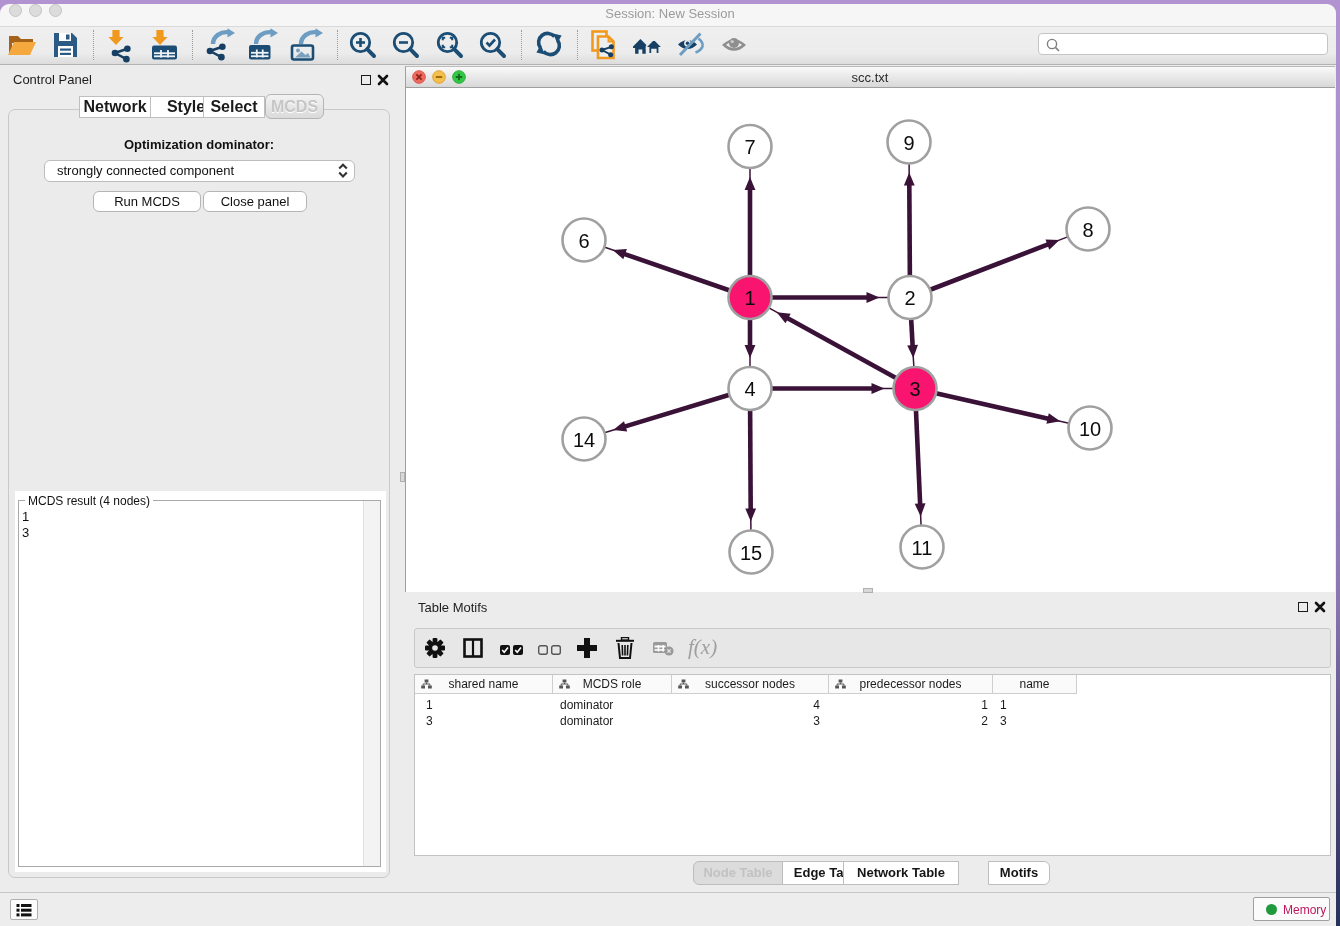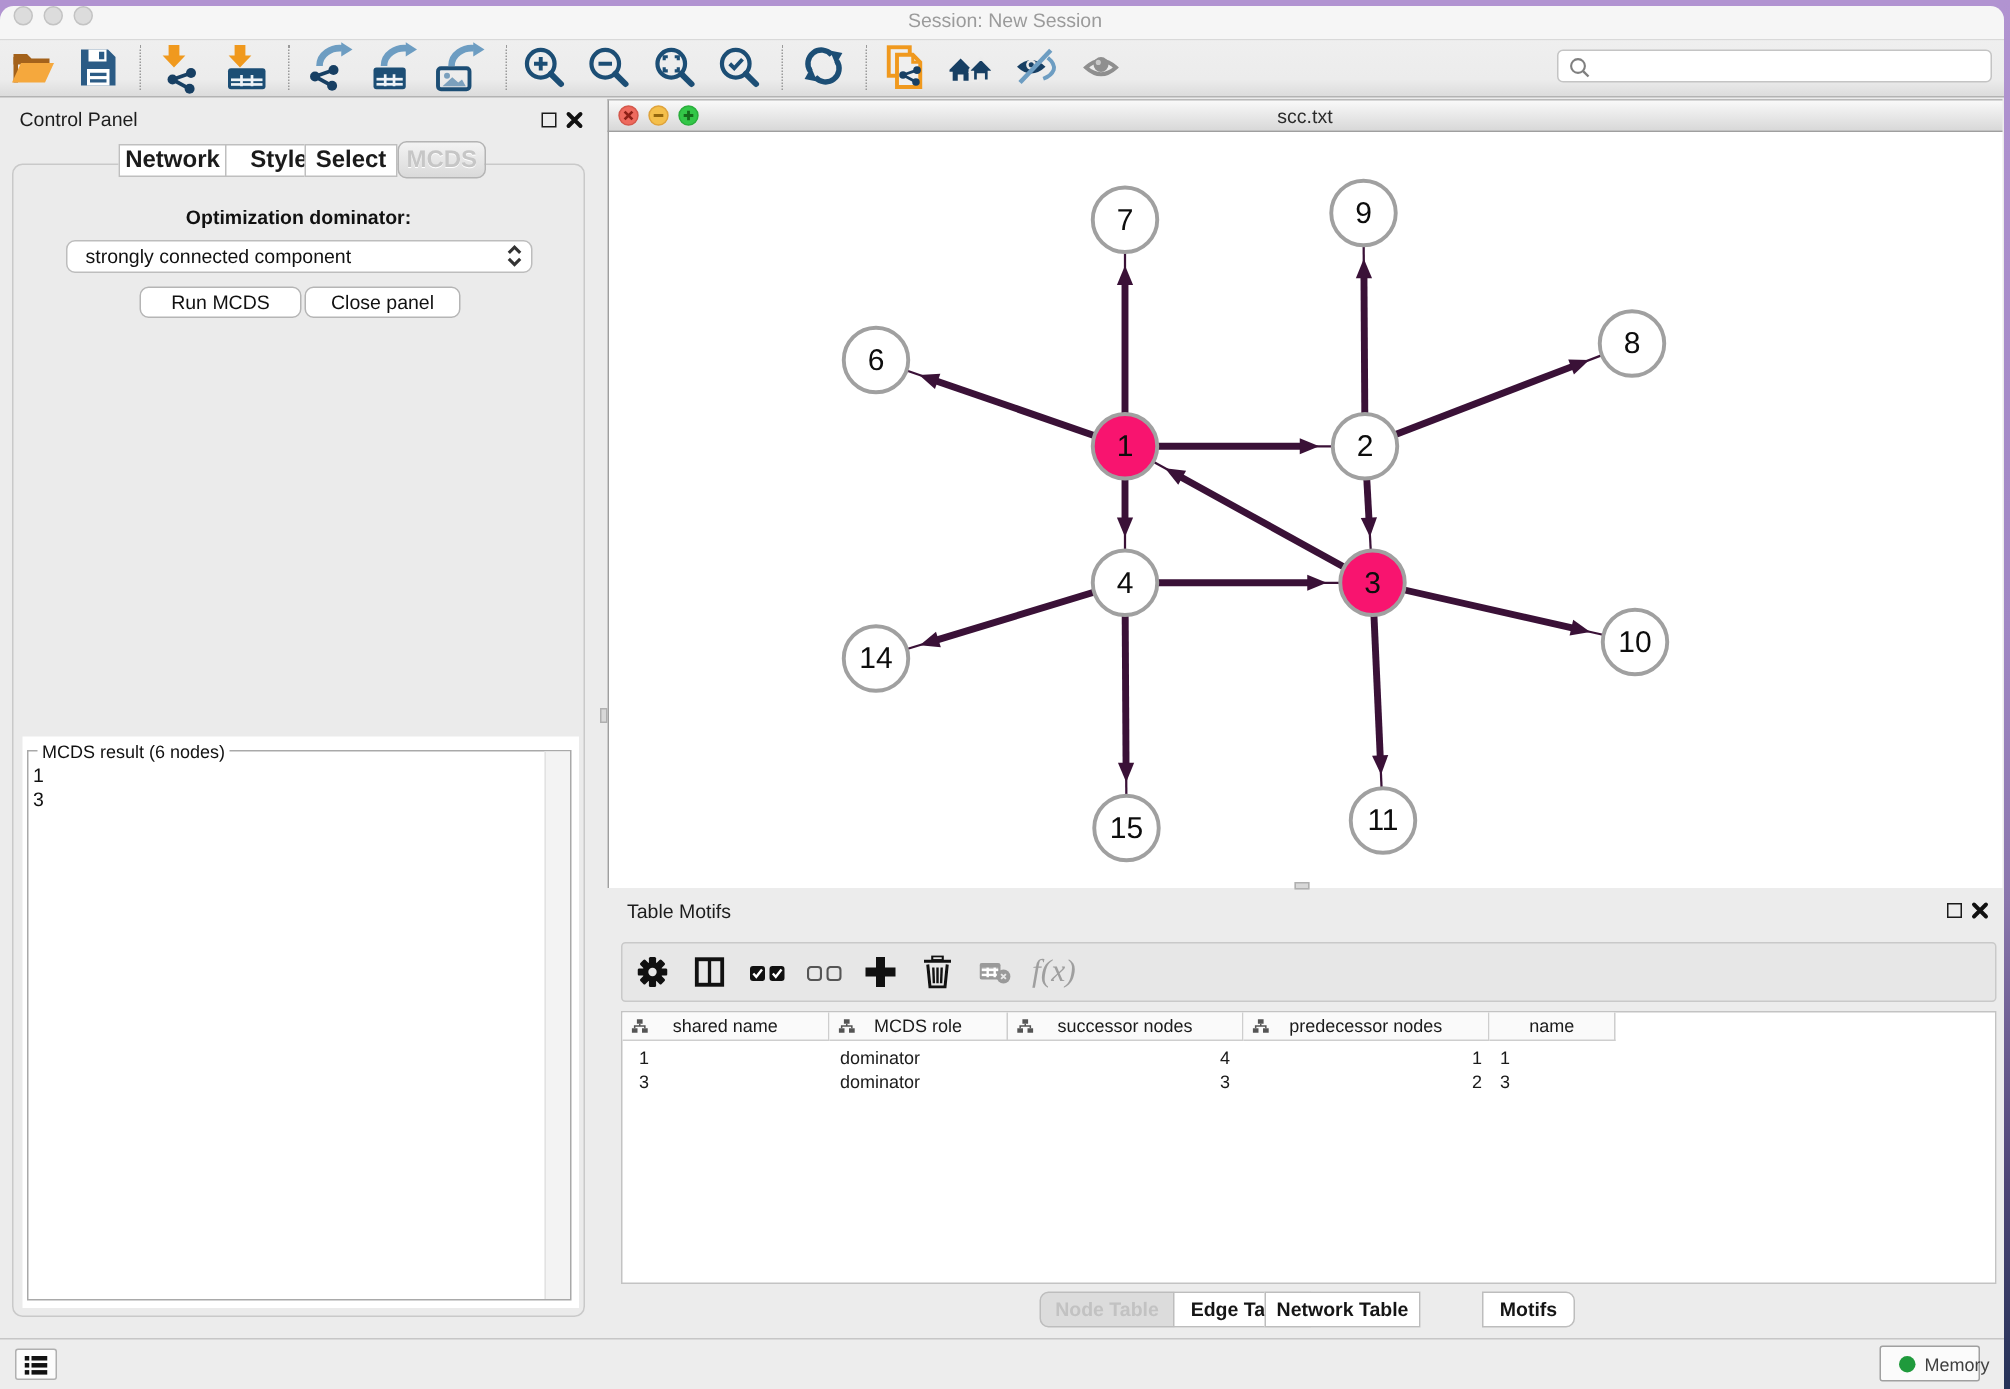--- a/index.html
+++ b/index.html
@@ -38,21 +38,21 @@
   #tp-title { left:418px; top:600px; font-size:13px; color:#1d1d1d; }
   #tp-toolbar { left:414px; top:628px; width:917px; height:40px; background:#e7e7e7; border:1px solid #c9c9c9; border-radius:3px;text-align:right; }
   #tp-table { left:414px; top:674px; width:917px; height:182px; background:#fff; border:1px solid #c3c3c3; }
   .th { position:absolute; top:675px; height:19px; background:#fafafa; border-right:1px solid #cecece; border-bottom:1px solid #cecece; font-size:12px; color:#1b1b1b; text-align:center; line-height:19px; }
   .cell { position:absolute; font-size:12px; color:#1b1b1b; height:16px; line-height:16px; }
   .btab { position:absolute; top:861px; height:24px; background:#fff; border:1px solid #bdbdbd; font-size:13px; font-weight:600; color:#151515; text-align:center; line-height:22px; }
 
   
   #statusbar { left:0; top:892px; width:1336px; height:34px; background:#ededed; border-top:1px solid #c6c6c6; }
   #listbtn { left:10px; top:899px; width:28px; height:21px; background:#fcfcfc; border:1px solid #b0b0b0; border-radius:2px; }
-  #membtn { left:1253px; top:897px; width:67px; height:24px; background:#fbfbfb; border:1px solid #a0a0a0; border-radius:2px; font-size:12px; color:#404040; }
+  #membtn { left:1253px; top:897px; width:77px; height:24px; background:#fbfbfb; border:1px solid #a0a0a0; border-radius:2px; font-size:12px; color:#be185d; }
 </style>
 </head>
 <body>
 <div class="abs" id="deskTop"></div>
 <div class="abs" id="titlebar"></div>
 <div class="abs dot" style="left:9px;"></div>
 <div class="abs dot" style="left:29px;"></div>
 <div class="abs dot" style="left:49px;"></div>
 <div class="abs" id="titletext">Session: New Session</div>
 <div class="abs" id="toolbar">
@@ -195,21 +195,21 @@
 <div class="abs" id="opt-label">Optimization dominator:</div>
 <div class="abs" id="dropdown">strongly connected component<svg width="10" height="14" viewBox="0 0 10 14" style="overflow:visible;position:absolute;right:6px;top:3px;">
       <path d="M1.2 4.6 L5 0.8 L8.8 4.6" fill="none" stroke="#333" stroke-width="2.1"></path>
       <path d="M1.2 8.6 L5 12.4 L8.8 8.6" fill="none" stroke="#333" stroke-width="2.1"></path>
     </svg></div>
 <div class="abs btn" style="left:93px; width:108px;">Run MCDS</div>
 <div class="abs btn" style="left:203px; width:104px;">Close panel</div>
 <div class="abs" id="mcds-white"></div>
 <div class="abs" id="mcds-group"></div>
 <div class="abs" id="mcds-scroll"></div>
-<div class="abs" id="mcds-label">MCDS result (6 nodes)</div>
+<div class="abs" id="mcds-label">MCDS result (4 nodes)</div>
 <div class="abs" id="mcds-text">1<br>3</div>
 
 <div class="abs" id="net-title"></div>
 <div class="abs" id="net-title-text">scc.txt</div>
 <svg width="70" height="16" viewBox="0 0 70 16" style="position:absolute;left:411px;top:69px;">
     <g transform="translate(0,8)">
       <g transform="translate(8,0)">
         <circle cx="0" cy="0" r="6.3" fill="#ee6a5e" stroke="#d4584c" stroke-width="1"></circle>
         <path d="M-2.6 -2.6 L2.6 2.6 M2.6 -2.6 L-2.6 2.6" stroke="#8e2017" stroke-width="1.8"></path>
       </g>
@@ -381,21 +381,21 @@
 <div class="cell" style="left:672px;width:148px;top:697px;text-align:right;">4</div>
 <div class="cell" style="left:829px;width:159px;top:697px;text-align:right;">1</div>
 <div class="cell" style="left:1000px;top:697px;">1</div>
 <div class="cell" style="left:426px;top:713px;">3</div>
 <div class="cell" style="left:560px;top:713px;">dominator</div>
 <div class="cell" style="left:672px;width:148px;top:713px;text-align:right;">3</div>
 <div class="cell" style="left:829px;width:159px;top:713px;text-align:right;">2</div>
 <div class="cell" style="left:1000px;top:713px;">3</div>
 <div class="abs btab" style="left:693px; width:90px; border-radius:6px 0 0 6px; background:#dcdcdc; color:#c2c2c2;">Node Table</div>
 <div class="abs btab" style="left:782px; width:92px;">Edge Table</div>
-<div class="abs btab" style="left:843px; width:104px;">Network Table</div>
+<div class="abs btab" style="left:843px; width:116px;">Network Table</div>
 <div class="abs btab" style="left:988px; width:62px; border-radius:0 6px 6px 0;">Motifs</div>
 
 <div class="abs" id="statusbar"></div>
 <div class="abs" id="listbtn">
     <svg width="16" height="14" viewBox="0 0 16 14" style="position:absolute;left:5px;top:3px;">
       <g fill="#111">
         <rect x="0.5" y="1" width="3" height="3"></rect>
         <rect x="5" y="1" width="10.5" height="3"></rect>
         <rect x="0.5" y="5.7" width="3" height="3"></rect>
         <rect x="5" y="5.7" width="10.5" height="3"></rect>

